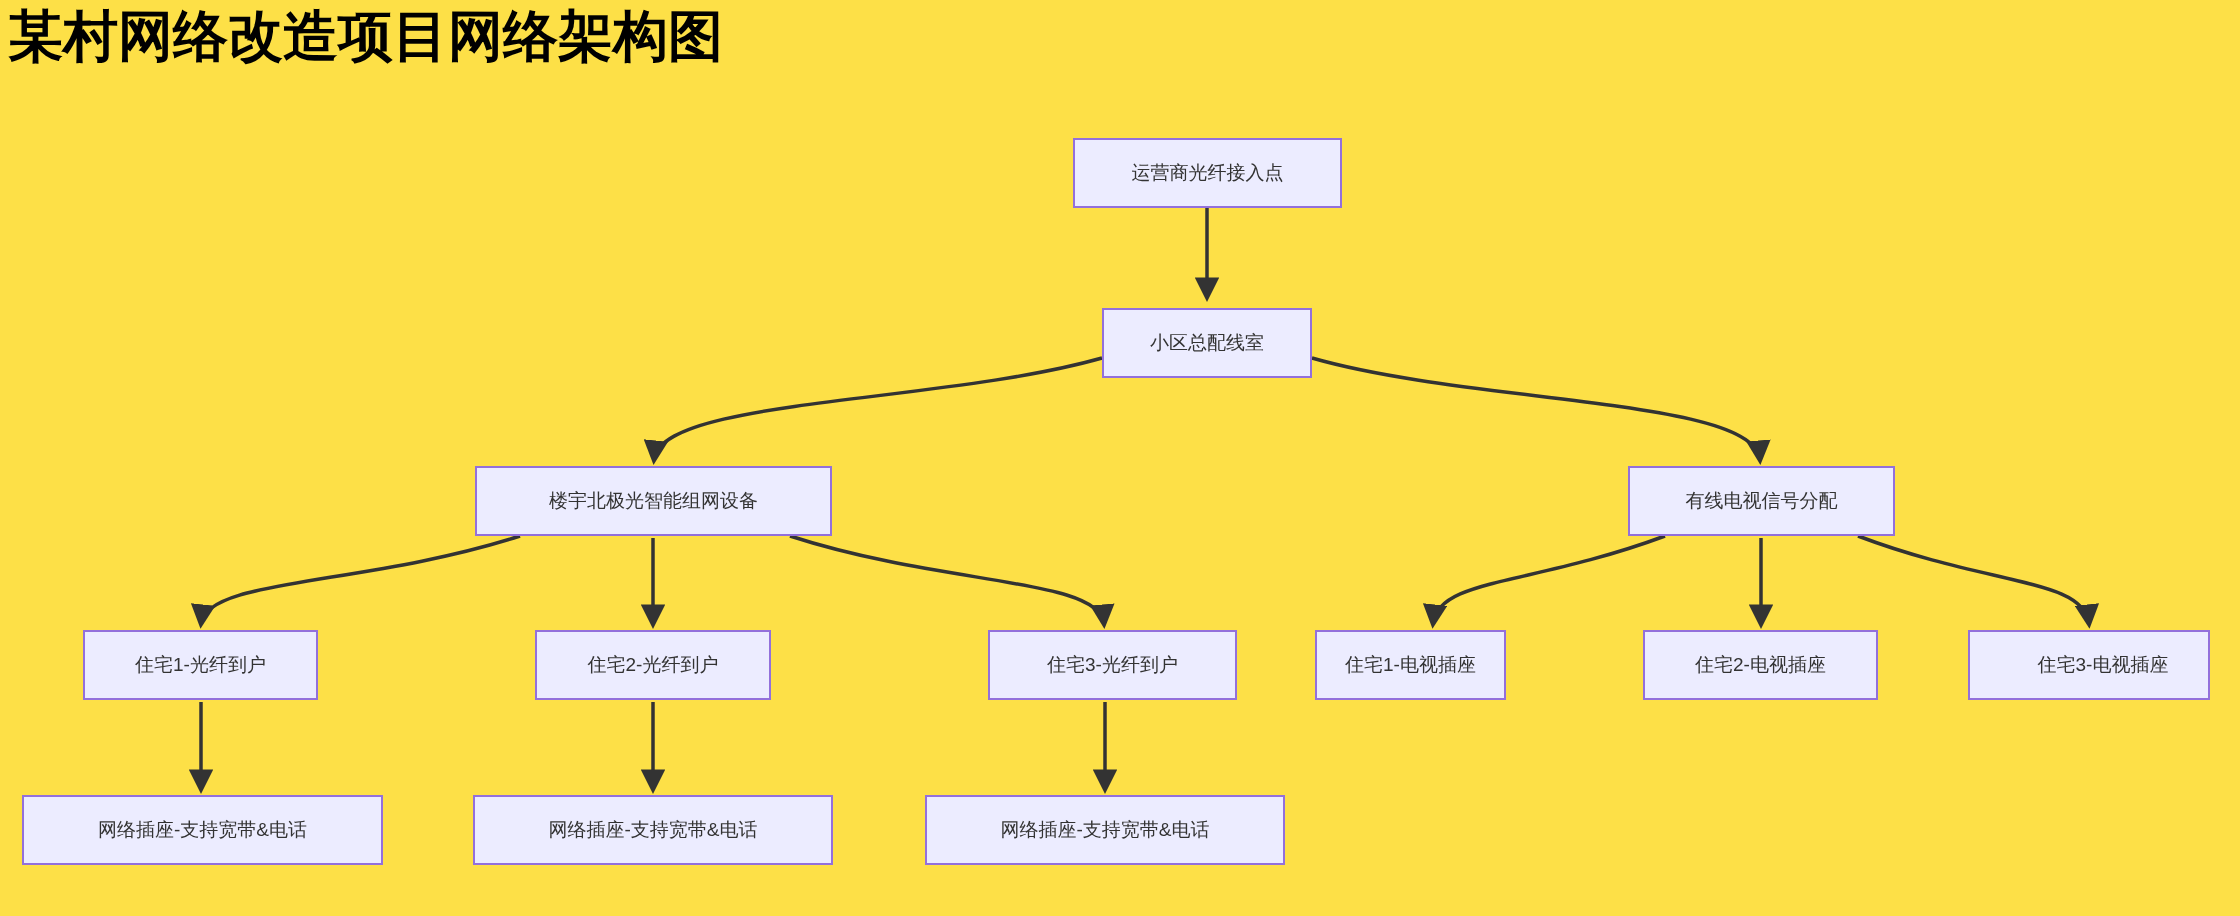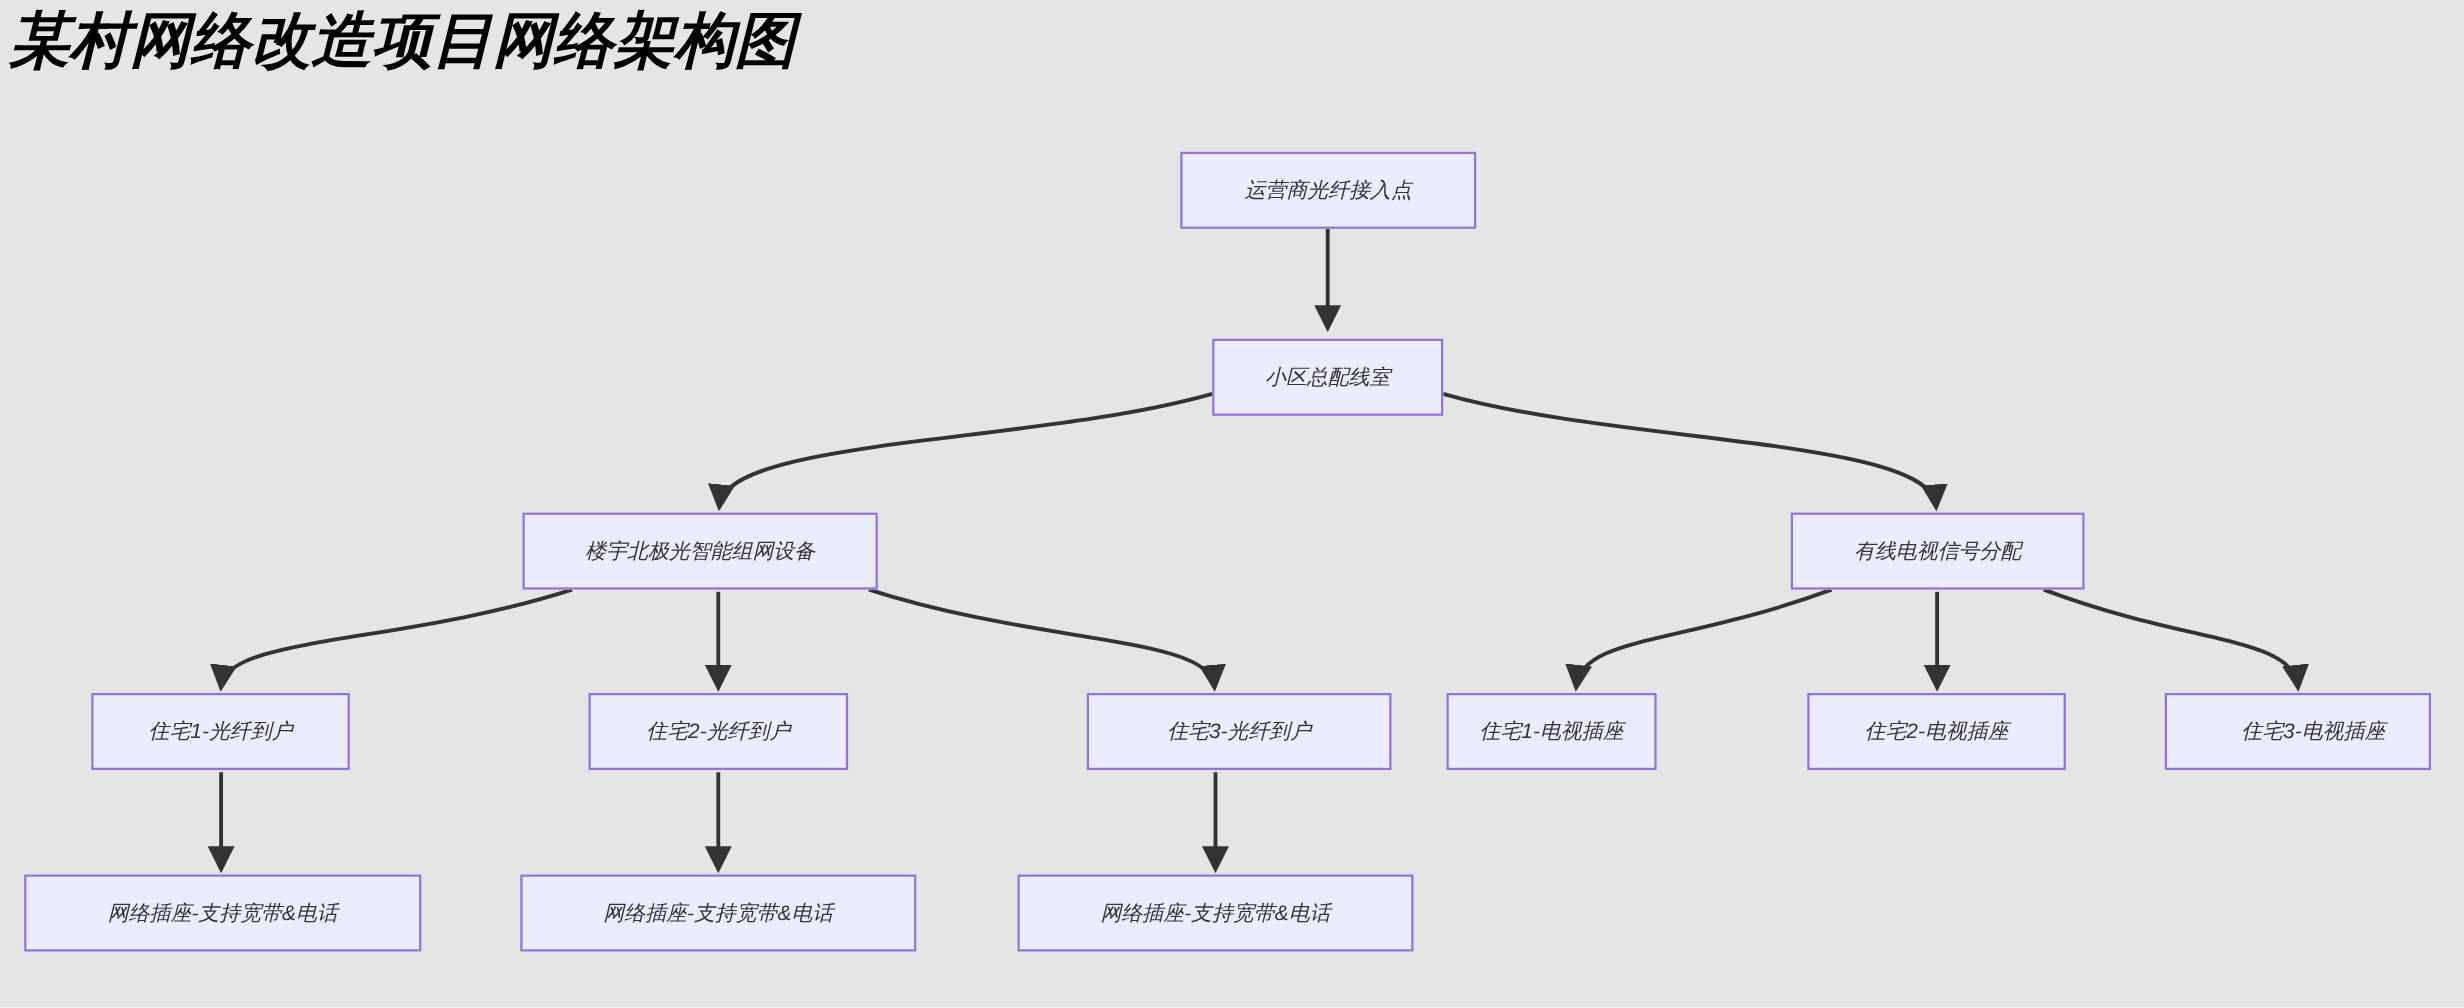--- a/index.html
+++ b/index.html
@@ -1,23 +1,22 @@
 <!DOCTYPE html>
 <html><head>
 <meta charset="utf-8">
 <style>
   html, body { margin: 0; padding: 0; background: #ffffff; }
   .canvas {
     position: relative;
     width: 2240px;
     height: 916px;
-    background: #e5e5e5;
+    background: #fde047;
     font-family: "Liberation Sans", "DejaVu Sans", sans-serif;
     overflow: hidden;
-    font-style: italic;
   }
   .title {
     position: absolute;
     left: 8px;
     top: 0px;
     margin: 0;
     font-size: 55px;
     font-weight: 700;
     color: #000000;
     white-space: nowrap;
@@ -44,25 +43,25 @@
     align-items: center;
     justify-content: center;
     font-size: 19px;
     color: #333333;
     white-space: nowrap;
     z-index: 2;
   }
   
   .n-a  { left: 1073px; top: 138px; width: 269px; }
   .n-b  { left: 1102px; top: 308px; width: 210px; }
-  .n-c  { left: 475px;  top: 466px; width: 323px; }
+  .n-c  { left: 475px;  top: 466px; width: 357px; }
   .n-d  { left: 1628px; top: 466px; width: 267px; }
   .n-e1 { left: 83px;   top: 630px; width: 235px; }
   .n-e2 { left: 535px;  top: 630px; width: 236px; }
-  .n-e3 { left: 988px;  top: 630px; width: 277px; }
+  .n-e3 { left: 988px;  top: 630px; width: 249px; }
   .n-f1 { left: 1315px; top: 630px; width: 191px; }
   .n-f2 { left: 1643px; top: 630px; width: 235px; }
   .n-f3 { left: 1968px; top: 630px; width: 242px; padding-left: 28px; }
   .n-g1 { left: 22px;   top: 795px; width: 361px; }
   .n-g2 { left: 473px;  top: 795px; width: 360px; }
   .n-g3 { left: 925px;  top: 795px; width: 360px; }
 </style>
 </head>
 <body>
 

